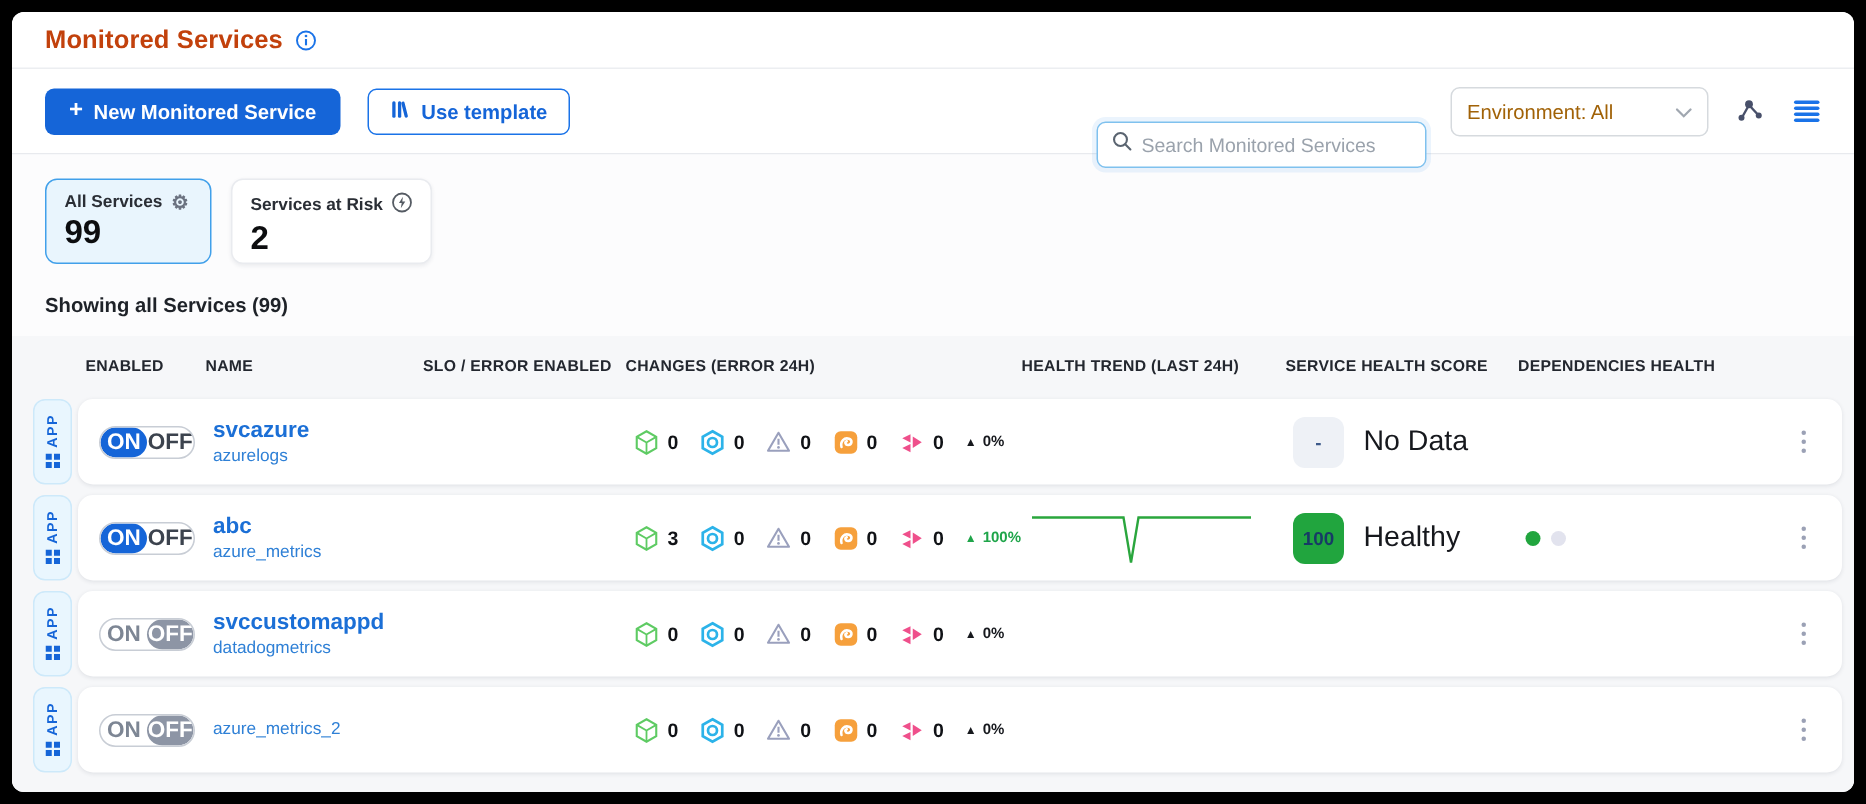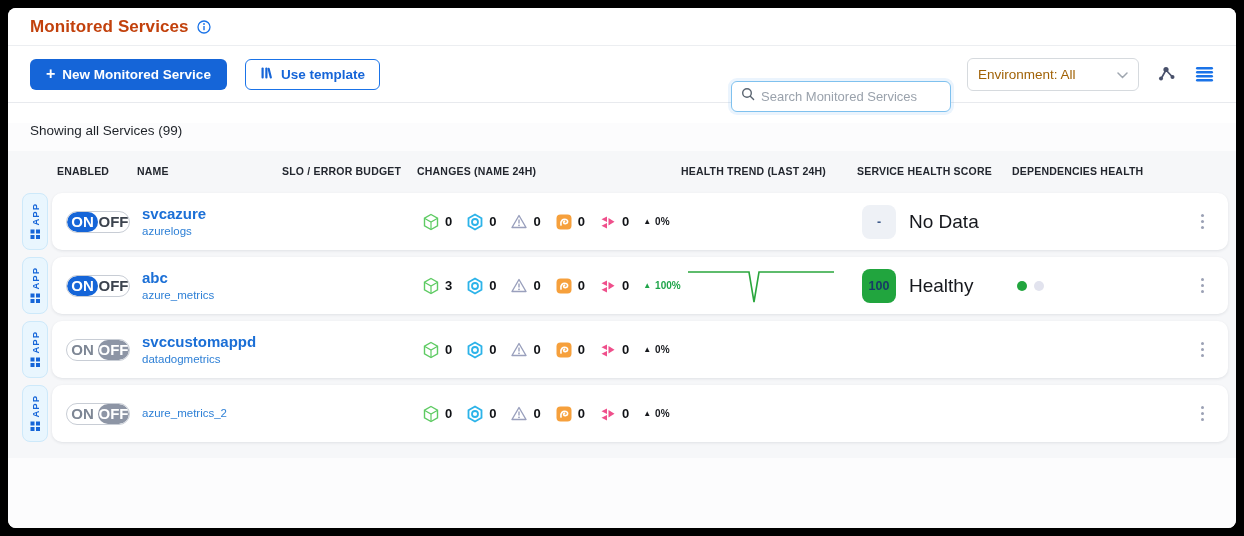--- a/index.html
+++ b/index.html
@@ -44,21 +44,21 @@
   .summary-row { display: flex; gap: 13px; padding: 16px 22px 0 22px; }
   .summary-card { min-width: 111px; height: 57px; border-radius: 8px; background: #fff;
                   border: 1px solid #e9ebef; box-shadow: 0 1px 3px rgba(25,39,60,.08);
                   padding: 8px 12px 6px 12px; cursor: pointer; }
   .summary-card.selected { background: #e9f5fd; border: 1px solid #41a0ea; box-shadow: none; }
   .summary-card .card-top { display: flex; align-items: center; gap: 6px; font-size: 11.5px;
                             font-weight: 600; color: #2a2e35; white-space: nowrap; }
   .summary-card .card-count { font-size: 22px; font-weight: 800; color: #0c0d0f; margin-top: 1px; }
   .gear-glyph { font-size: 13px; color: #6b7280; line-height: 1; }
 
-  .showing-text { margin: 20px 0 0 22px; font-size: 13.5px; font-weight: 400; color: #1e2228; }
+  .showing-text { margin: 20px 0 0 22px; font-size: 13.5px; font-weight: 700; color: #1e2228; }
 
   
   .table-zone { margin-top: 13px; background: #f6f7f9; padding-bottom: 16px; }
   .thead { display: grid; grid-template-columns: 80px 145px 135px 264px 176px 155px 1fr;
            padding-left: 49px; height: 40px; align-items: center; }
   .thead span { font-size: 10.5px; font-weight: 700; color: #23272f; letter-spacing: .2px; }
 
   .rows { display: flex; flex-direction: column; gap: 7px; padding: 2px 8px 0 14px; }
   .row { display: flex; align-items: stretch; gap: 4px; height: 57px; }
   .app-tab { width: 26px; border-radius: 8px; background: #e9f6fe; border: 1px solid #cde9fa;
@@ -173,29 +173,50 @@
           <rect x="1" y="1" width="17" height="2.4" rx="1.2" fill="#1a73e8"></rect>
           <rect x="1" y="5" width="17" height="2.4" rx="1.2" fill="#1a73e8"></rect>
           <rect x="1" y="9" width="17" height="2.4" rx="1.2" fill="#1a73e8"></rect>
           <rect x="1" y="13" width="17" height="2.4" rx="1.2" fill="#1a73e8"></rect>
         </svg>
     </button>
   </div>
 
   <div class="content">
 
+    <div class="summary-row">
+      <div class="summary-card selected">
+        <div class="card-top">
+          <span>All Services</span>
+          <span class="gear-glyph">⚙</span>
+        </div>
+        <div class="card-count">99</div>
+      </div>
+      <div class="summary-card">
+        <div class="card-top">
+          <span>Services at Risk</span>
+          <span>
+            <svg width="14" height="14" viewBox="0 0 14 14">
+                <circle cx="7" cy="7" r="6" fill="none" stroke="#555b63" stroke-width="1.2"></circle>
+                <path d="M7.6 3.2 L5 7.4 H6.8 L6.2 10.8 L9.2 6.4 H7.2 Z" fill="#555b63"></path>
+              </svg>
+          </span>
+        </div>
+        <div class="card-count">2</div>
+      </div>
+    </div>
 
     <div class="showing-text">Showing all Services (99)</div>
 
     <div class="table-zone">
       <div class="thead">
         <span>ENABLED</span>
         <span>NAME</span>
-        <span>SLO / ERROR BUDGET</span>
-        <span>CHANGES (NAME 24H)</span>
+        <span>SLO / ERROR ENABLED</span>
+        <span>CHANGES (ERROR 24H)</span>
         <span>HEALTH TREND (LAST 24H)</span>
         <span>SERVICE HEALTH SCORE</span>
         <span>DEPENDENCIES HEALTH</span>
       </div>
 
       <div class="rows">
 
         <div class="row on">
           <div class="app-tab">
             <span class="app-label">APP</span>

